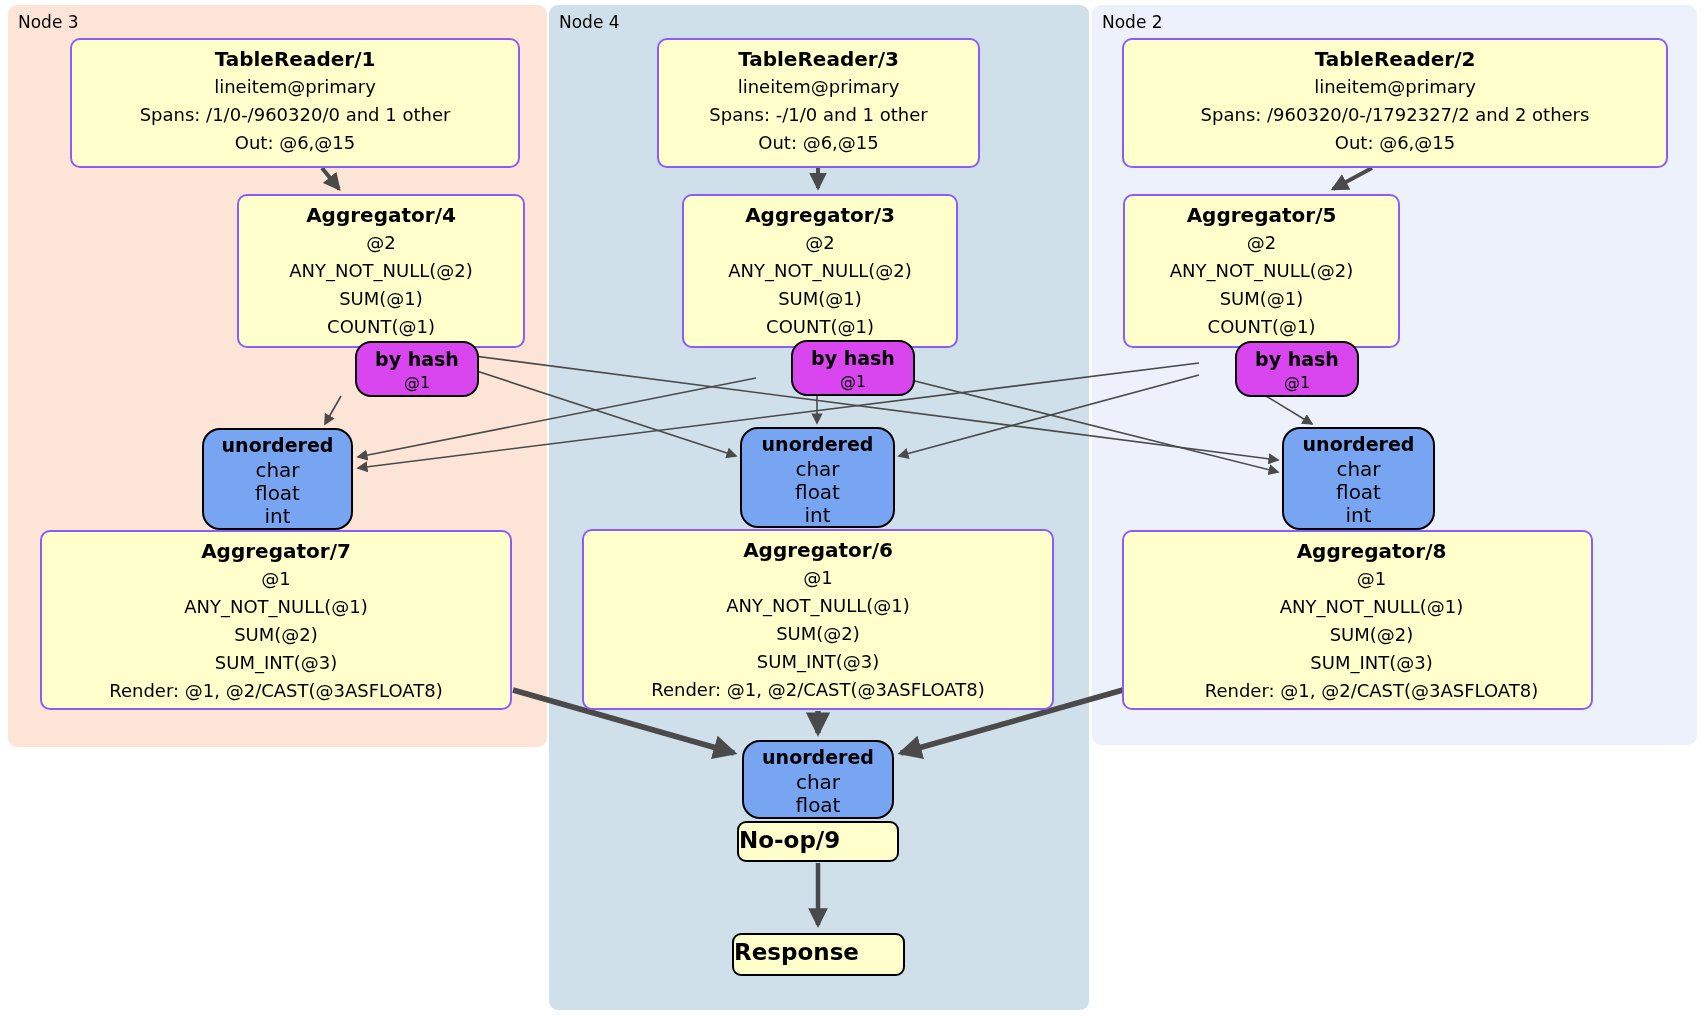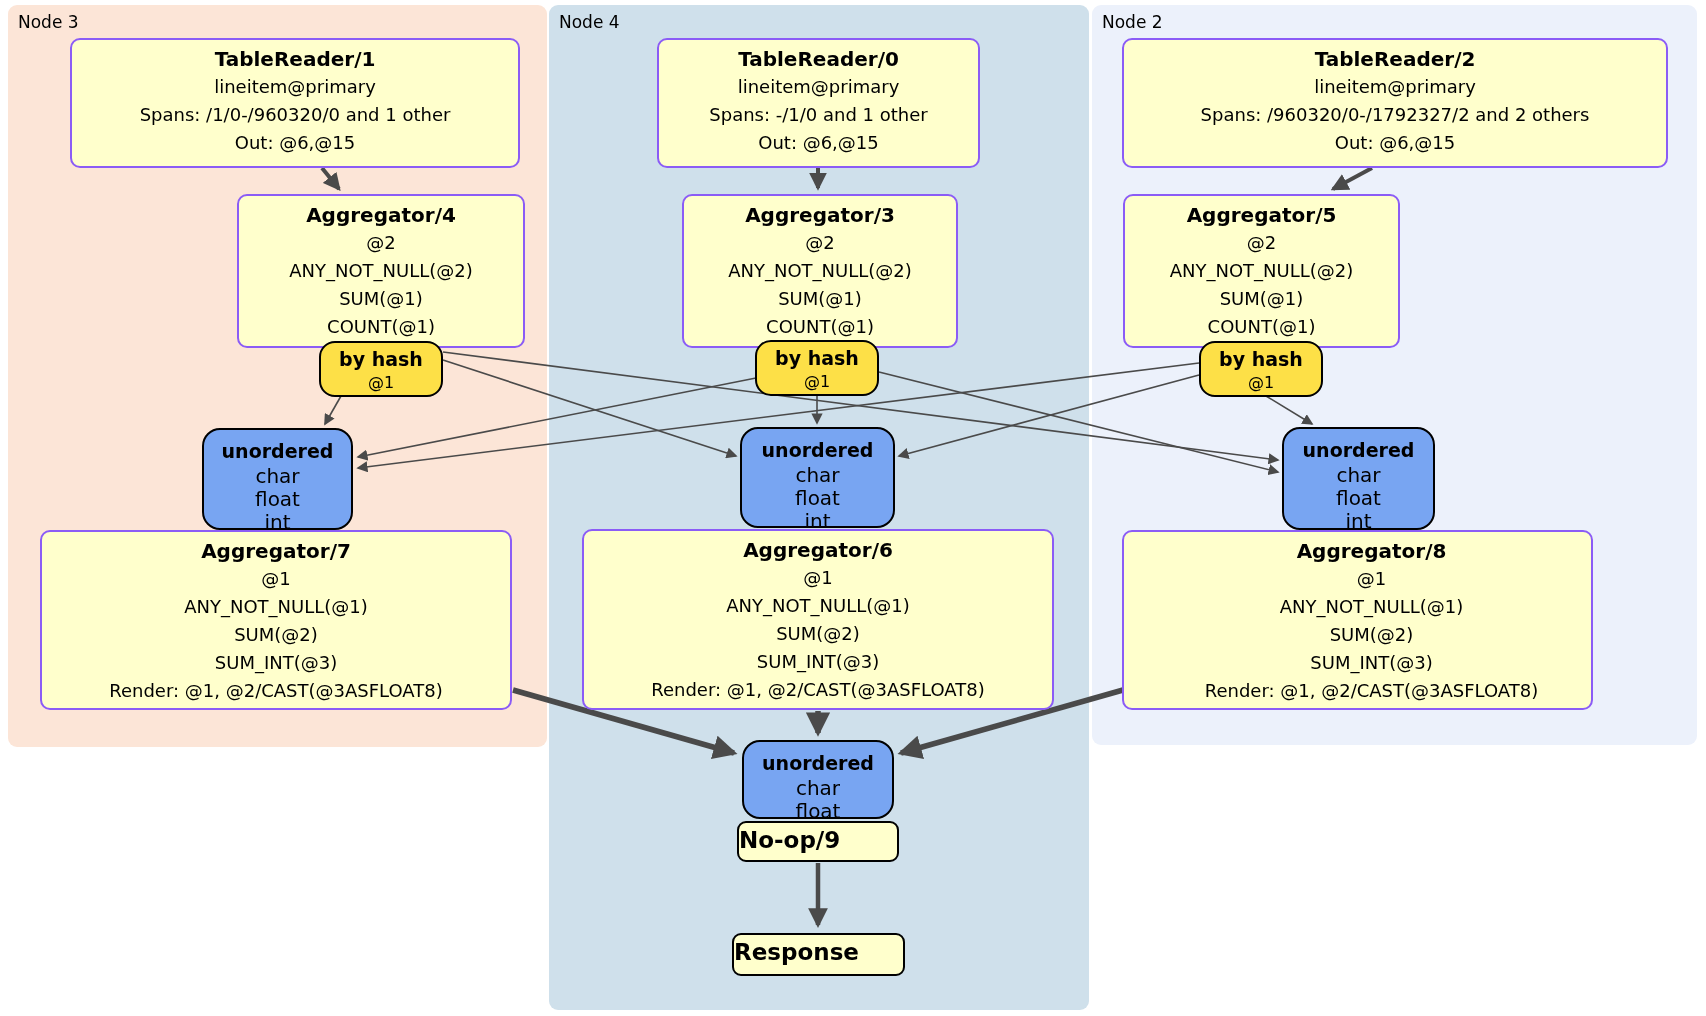--- a/index.html
+++ b/index.html
@@ -25,31 +25,31 @@
   #box-tr1{left:70px;top:38px;width:450px;height:130px;}
   #box-tr0{left:657px;top:38px;width:323px;height:130px;}
   #box-tr2{left:1122px;top:38px;width:546px;height:130px;}
   #box-agg4{left:237px;top:194px;width:288px;height:154px;}
   #box-agg3{left:682px;top:194px;width:276px;height:154px;}
   #box-agg5{left:1123px;top:194px;width:277px;height:154px;}
   #box-agg7{left:40px;top:530px;width:472px;height:180px;}
   #box-agg6{left:582px;top:529px;width:472px;height:181px;}
   #box-agg8{left:1122px;top:530px;width:471px;height:180px;padding-left:28px;}
   
-  .hashbox{position:absolute;z-index:12;box-sizing:border-box;background:#fde047;
-           border:2px solid #000;border-radius:16px;text-align:center;}
+  .hashbox{position:absolute;z-index:12;box-sizing:border-box;background:#d946ef;
+           border:2px solid #000;border-radius:16px;text-align:center;margin-left:36px;}
   .hashbox .htitle{font-weight:bold;font-size:19px;line-height:26px;padding-top:3px;}
   .hashbox .hline{font-size:16px;line-height:21px;}
   #box-hash3{left:319px;top:341px;width:124px;height:56px;}
   #box-hash1{left:755px;top:340px;width:124px;height:56px;}
   #box-hash2{left:1199px;top:341px;width:124px;height:56px;}
   
   .syncbox{position:absolute;z-index:12;box-sizing:border-box;background:#78a5f2;
            border:2px solid #000;border-radius:18px;text-align:center;}
-  .syncbox .stitle{font-weight:bold;font-size:19px;line-height:27px;padding-top:8px;}
+  .syncbox .stitle{font-weight:bold;font-size:19px;line-height:27px;padding-top:2px;}
   .syncbox .sline{font-size:20px;line-height:23px;}
   #box-un3{left:202px;top:428px;width:151px;height:102px;}
   #box-un1{left:740px;top:427px;width:155px;height:101px;}
   #box-un2{left:1282px;top:427px;width:153px;height:103px;}
   #box-unb{left:742px;top:740px;width:152px;height:79px;}
   
   .smallbox{position:absolute;z-index:12;box-sizing:border-box;background:#ffffcc;
             border:2px solid #000;border-radius:9px;text-align:left;}
   .smallbox .ptitle{font-size:23px;line-height:34px;padding-top:0;}
   #box-noop{left:737px;top:821px;width:162px;height:41px;}
@@ -97,21 +97,21 @@
       <line x1="1199" y1="375" x2="899" y2="456" stroke="#4a4a4a" stroke-width="1.6" marker-end="url(#ah-small)"></line>
     </svg>
 
   <div class="pbox tr" id="box-tr1">
     <div class="ptitle">TableReader/1</div>
     <div class="pline">lineitem@primary</div>
     <div class="pline">Spans: /1/0-/960320/0 and 1 other</div>
     <div class="pline">Out: @6,@15</div>
   </div>
   <div class="pbox tr" id="box-tr0">
-    <div class="ptitle">TableReader/0</div>
+    <div class="ptitle">TableReader/3</div>
     <div class="pline">lineitem@primary</div>
     <div class="pline">Spans: -/1/0 and 1 other</div>
     <div class="pline">Out: @6,@15</div>
   </div>
   <div class="pbox tr" id="box-tr2">
     <div class="ptitle">TableReader/2</div>
     <div class="pline">lineitem@primary</div>
     <div class="pline">Spans: /960320/0-/1792327/2 and 2 others</div>
     <div class="pline">Out: @6,@15</div>
   </div>

